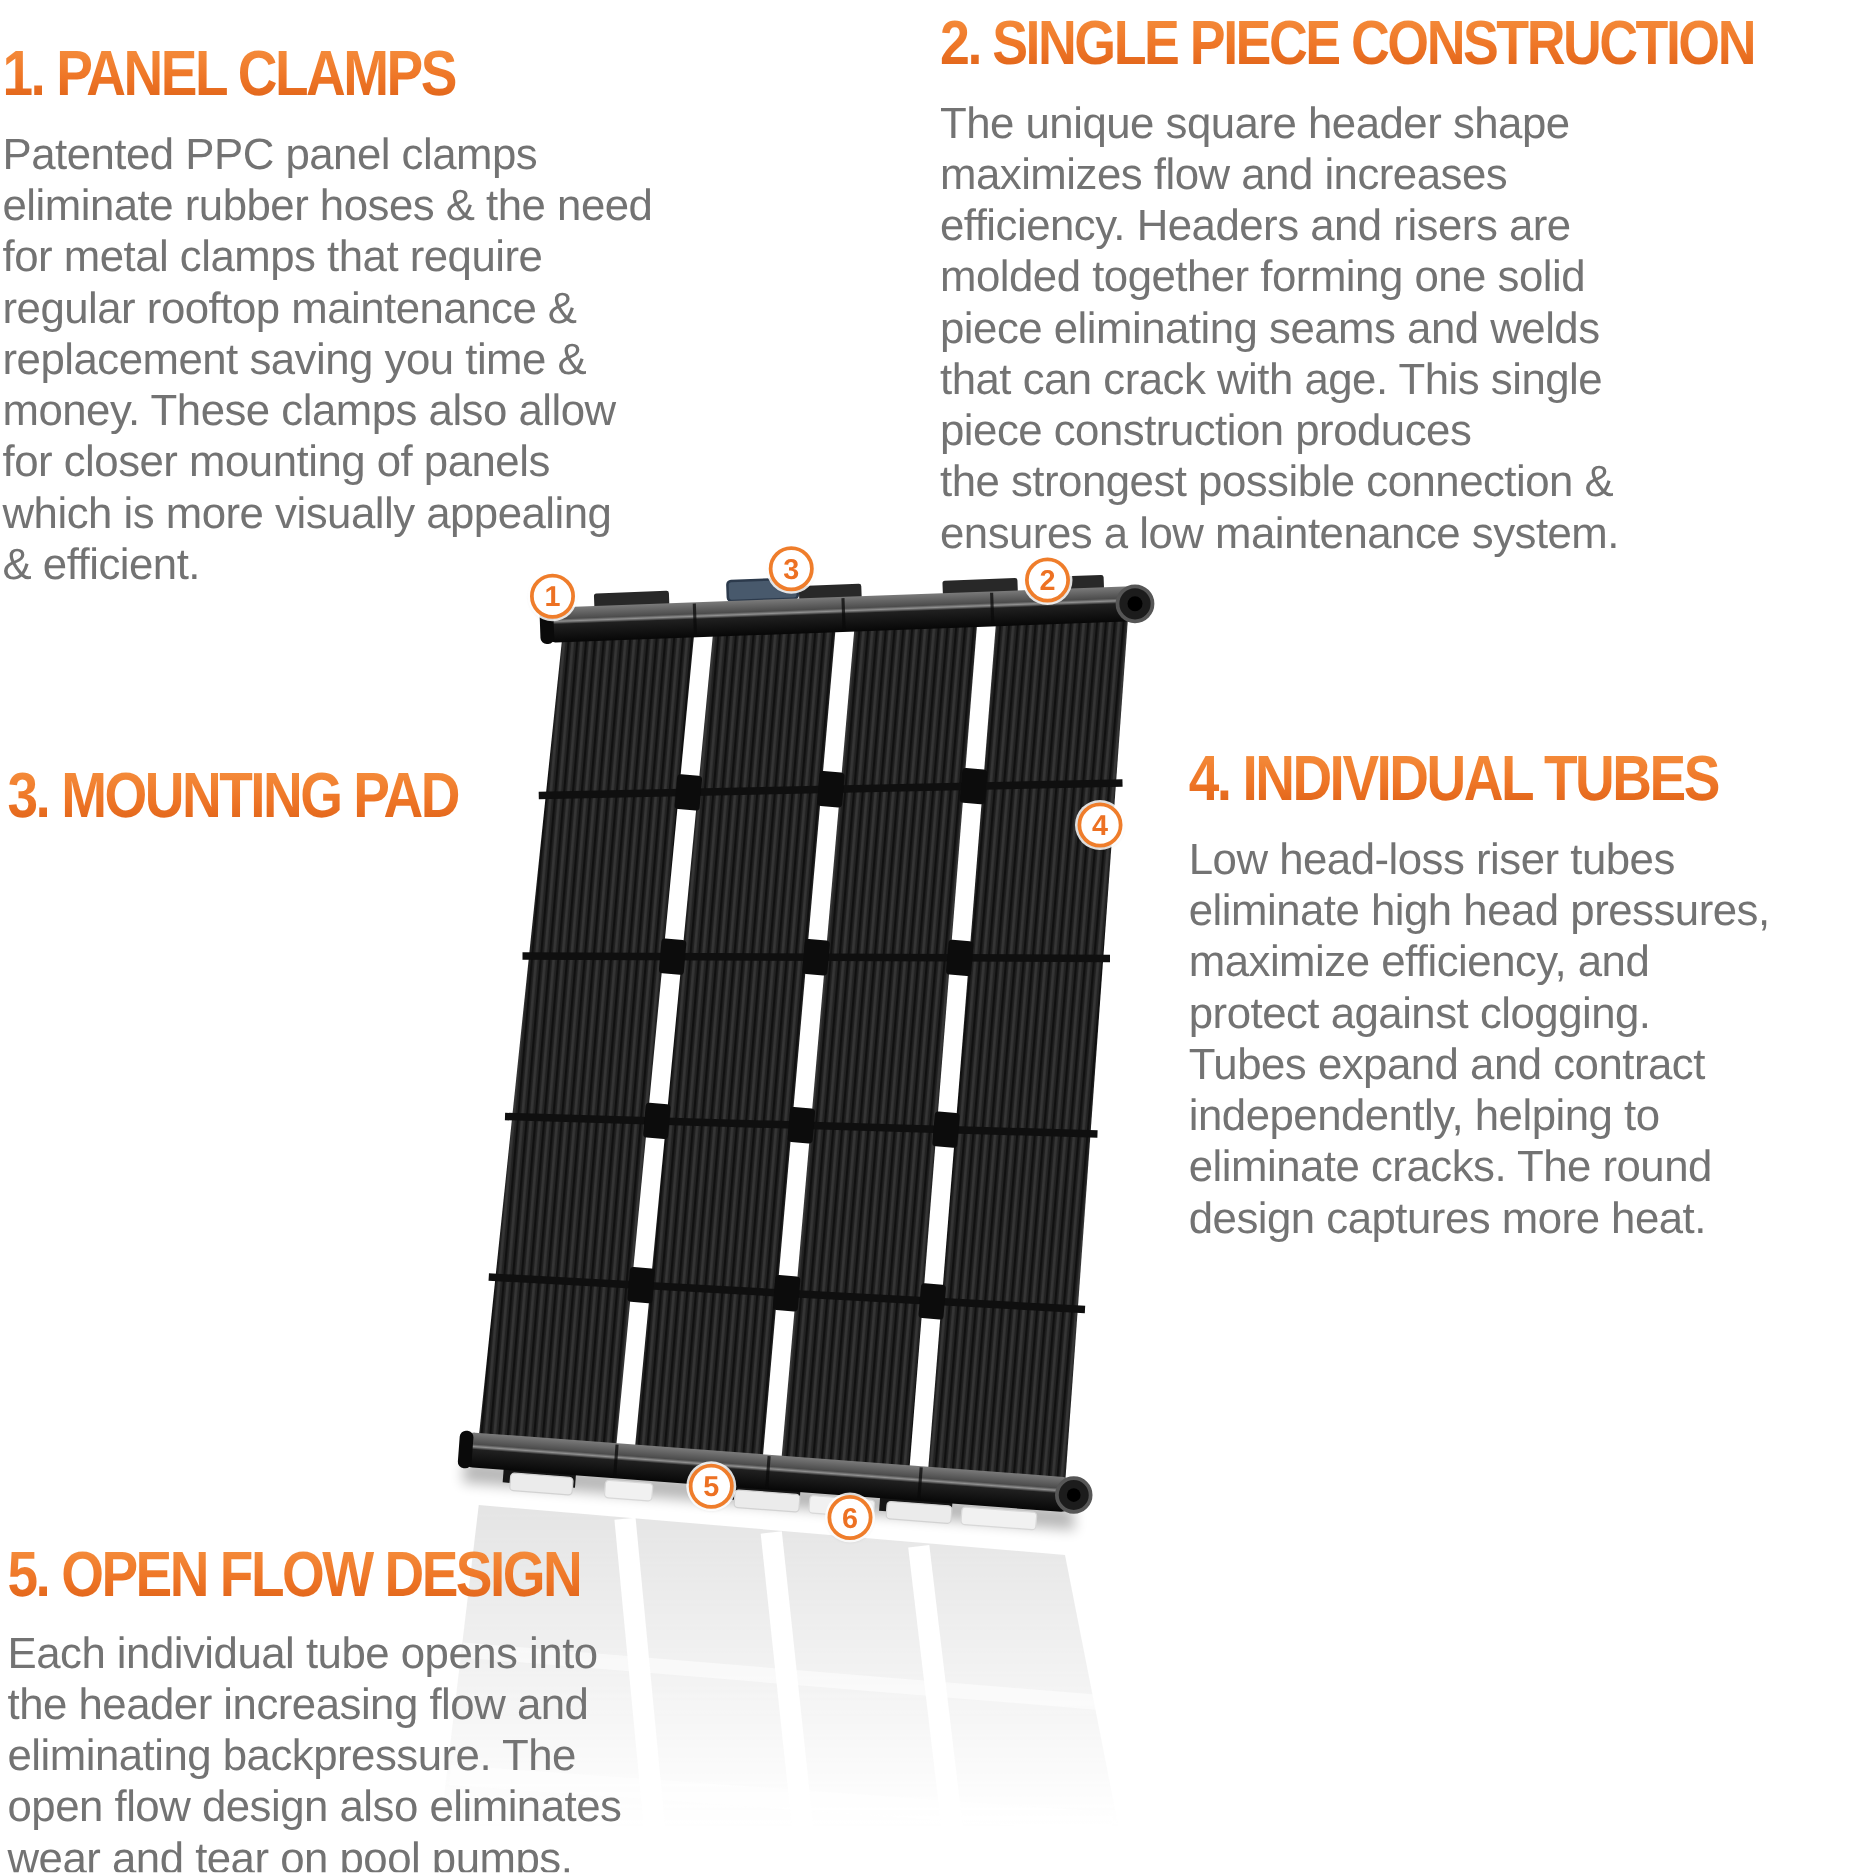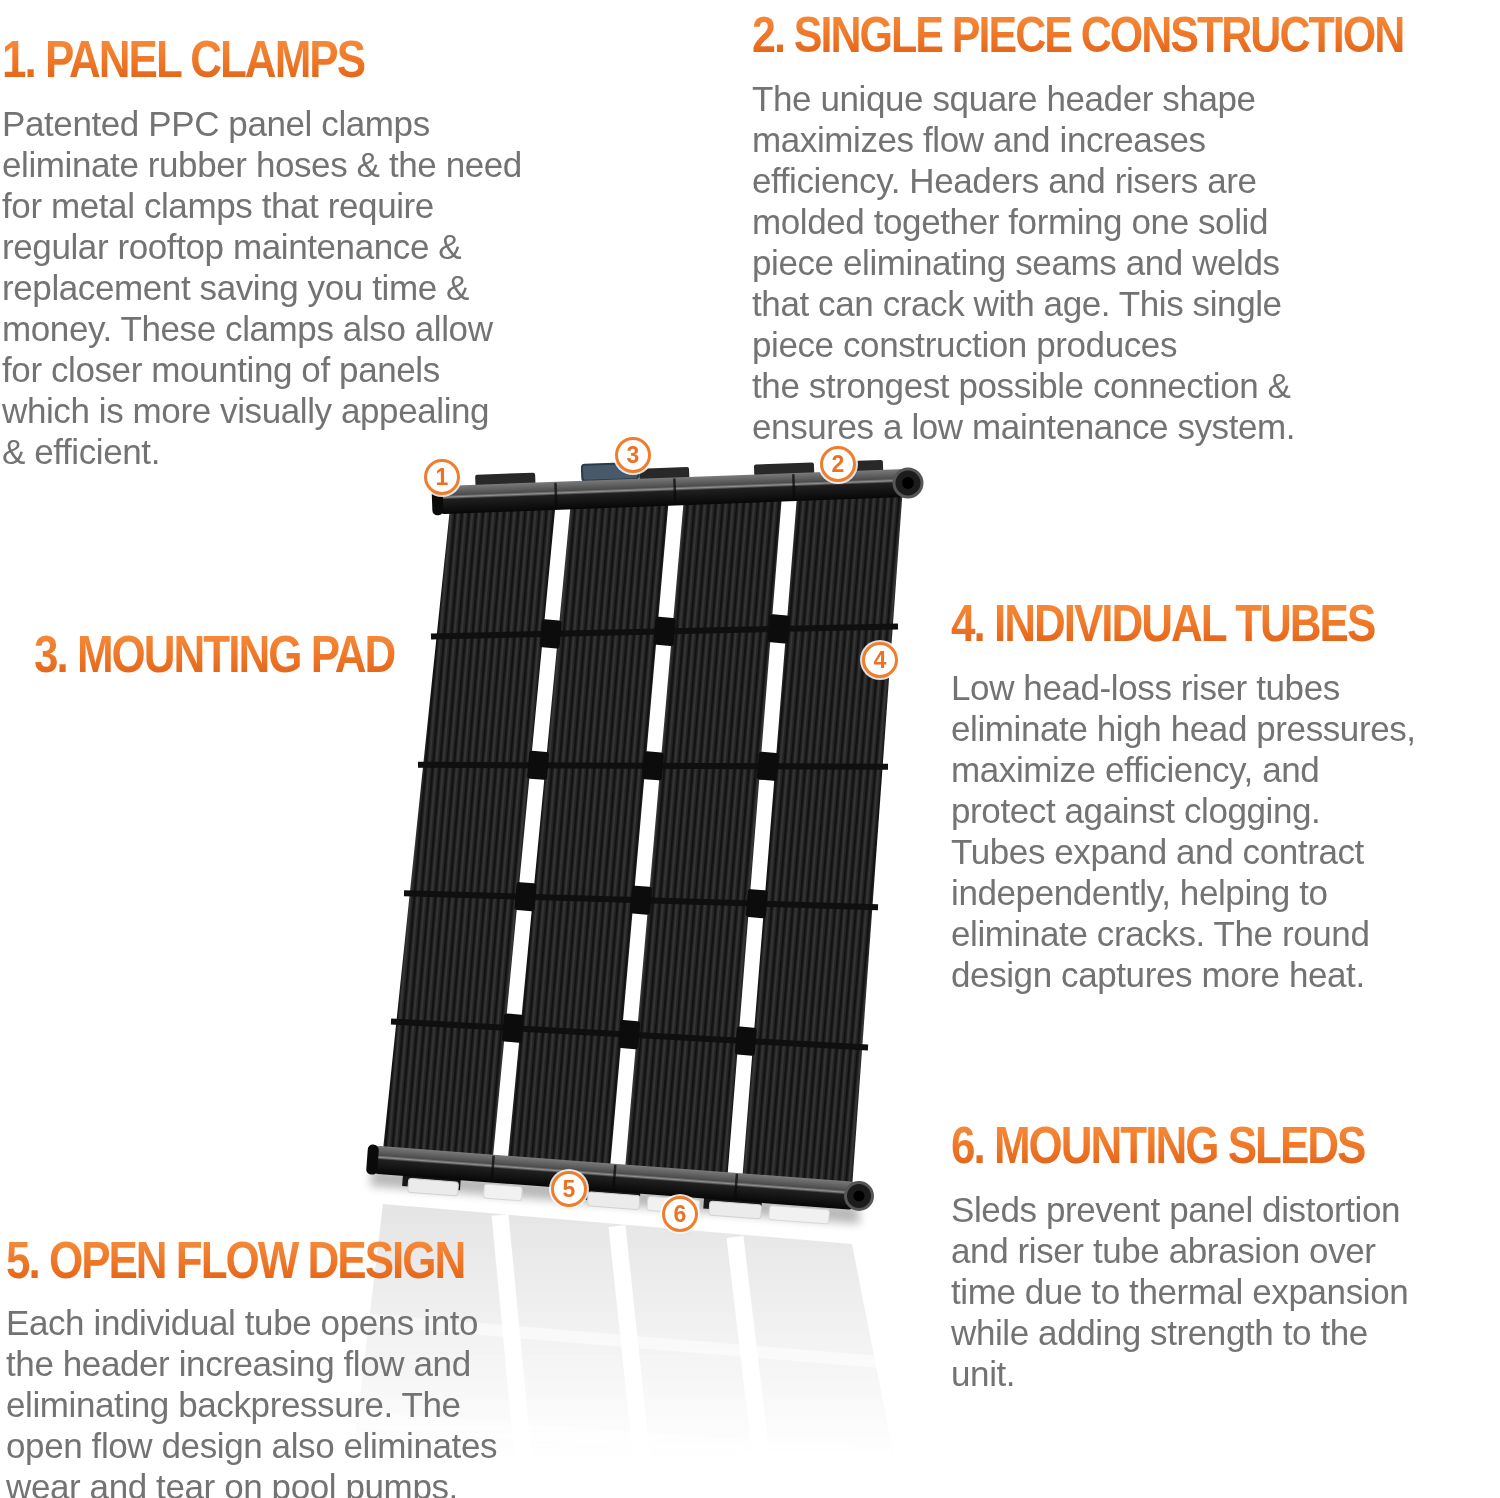--- a/index.html
+++ b/index.html
@@ -20,21 +20,21 @@
       -webkit-background-clip:text;background-clip:text;color:transparent;
     }
   }
   .sec p{
     margin:24px 0 0 0;font-size:35px;line-height:41px;letter-spacing:-0.4px;
     color:#737373;white-space:pre-line;
   }
   .s1{left:2px;top:8px;width:530px;margin-top:25px;}
   .s2{left:752px;top:8px;width:714px;}
   .s2 h2{font-size:43px;}
-  .s3{left:6px;top:628px;width:470px;margin-left:28px;}
+  .s3{left:6px;top:611px;width:470px;}
   .s4{left:951px;top:597px;width:549px;}
   .s5{left:6px;top:1234px;width:570px;}
   .s5 p{margin-top:22px;}
   .s6{left:951px;top:1119px;width:549px;}
   .callout{
     position:absolute;z-index:4;width:36px;height:36px;box-sizing:border-box;
     border:3px solid #EF7D2B;border-radius:50%;background:#ffffff;
     color:#ED7123;font-weight:bold;font-size:23px;line-height:30px;text-align:center;
     box-shadow:0 0 0 2px rgba(255,255,255,0.85), 0 1px 3px rgba(0,0,0,0.18);
   }
@@ -197,28 +197,20 @@
 
   <div class="sec s5">
     <h2>5. OPEN FLOW DESIGN</h2>
     <p>Each individual tube opens into
 the header increasing flow and
 eliminating backpressure. The
 open flow design also eliminates
 wear and tear on pool pumps.</p>
   </div>
 
-  <div class="sec s6">
-    <h2>6. MOUNTING SLEDS</h2>
-    <p>Sleds prevent panel distortion
-and riser tube abrasion over
-time due to thermal expansion
-while adding strength to the
-unit.</p>
-  </div>
 
   <div class="callout c1">1</div>
   <div class="callout c2">2</div>
   <div class="callout c3">3</div>
   <div class="callout c4">4</div>
   <div class="callout c5">5</div>
   <div class="callout c6">6</div>
 
 </div>
 

